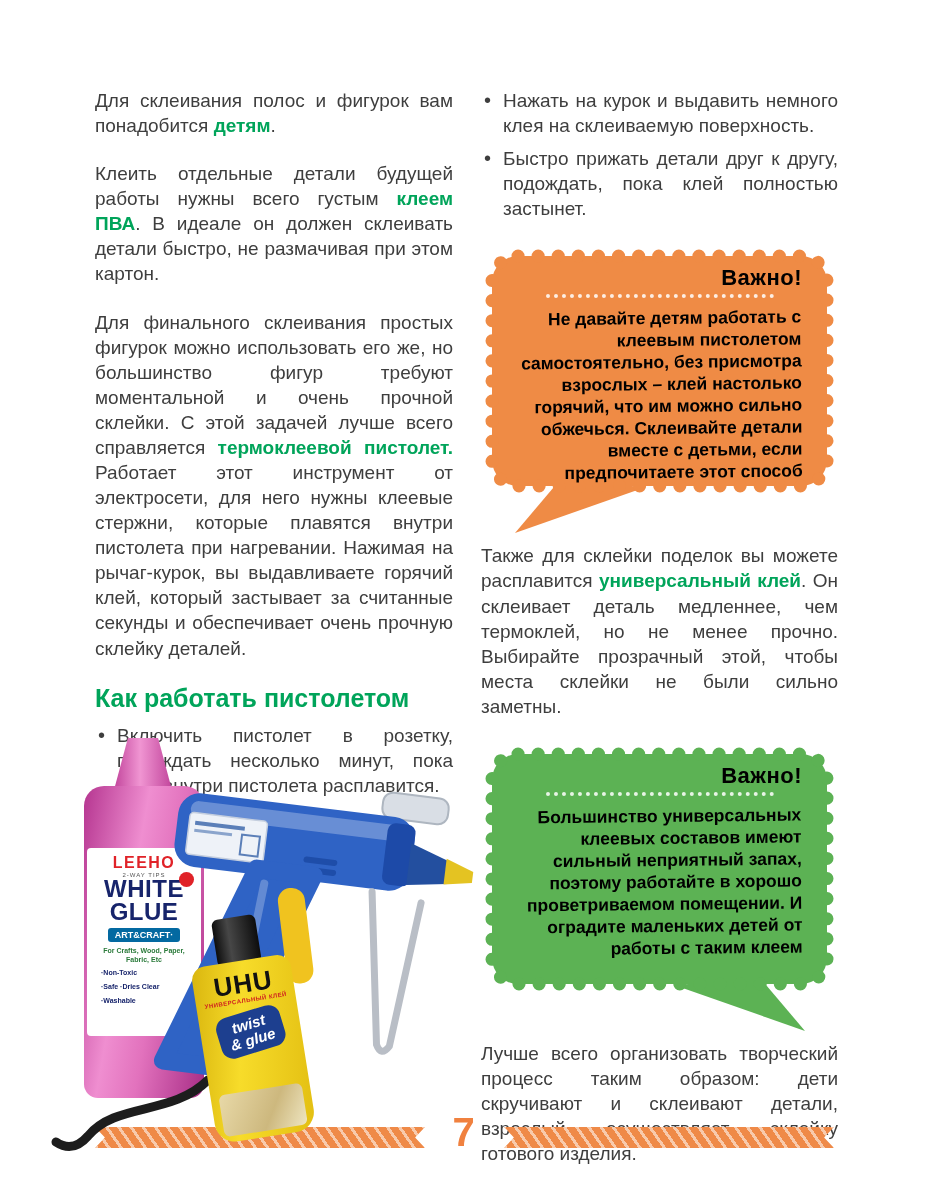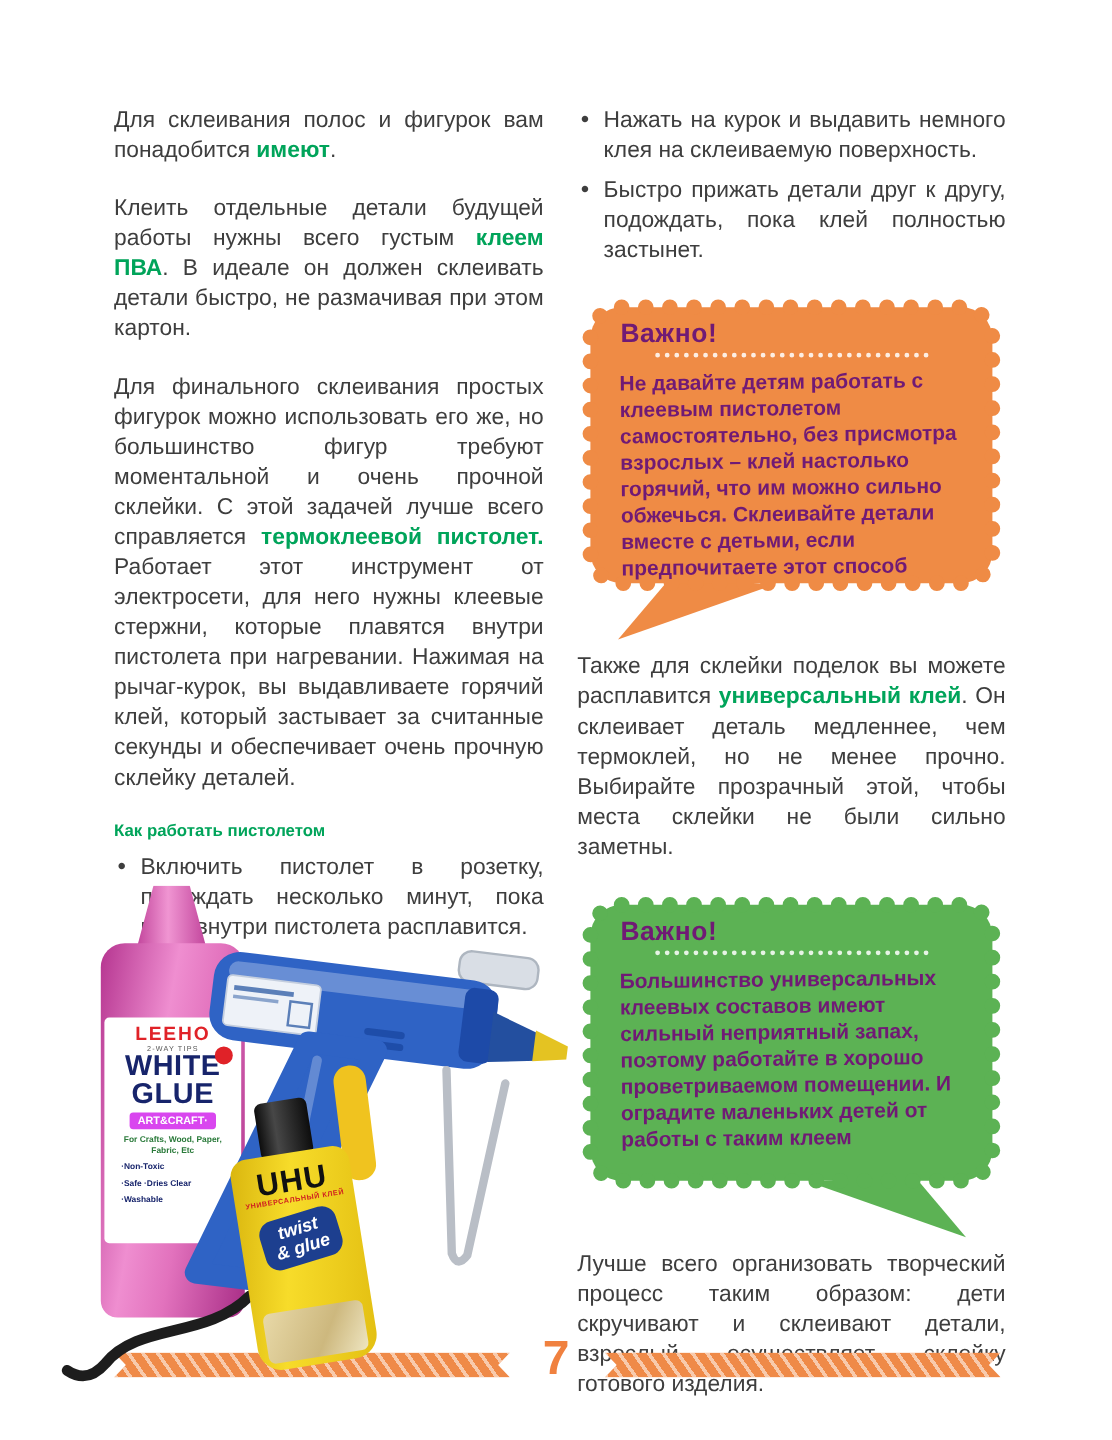--- a/index.html
+++ b/index.html
@@ -16,58 +16,58 @@
   .col-left  { left:95px;  width:358px; }
   .col-right { left:481px; width:357px; }
 
   .body-text {
     font-size:19px; line-height:1.32; color:#3e3e3e;
     text-align:justify; hyphens:auto; margin-bottom:23px;
   }
   .accent { color:#00a45a; font-weight:bold; }
 
   .section-heading {
-    color:#00a45a; font-weight:bold; font-size:14px; margin:2px 0 10px;
+    color:#00a45a; font-weight:bold; font-size:25px; margin:2px 0 10px;
   }
 
   .bullet {
     position:relative; padding-left:22px; margin-bottom:8px;
     font-size:19px; line-height:1.32; color:#3e3e3e; text-align:justify; hyphens:auto;
   }
   .bullet::before { content:"•"; position:absolute; left:3px; top:-1px; font-size:20px; color:#3e3e3e; }
 
   
   .callout { position:relative; width:357px; height:252px; margin:24px 0 46px; }
   .callout-svg { position:absolute; left:0; top:0; width:100%; height:100%; overflow:visible; }
   .callout-orange .blob, .callout-orange .tail { fill:#ef8b45; }
   .callout-orange .bumps { fill:none; stroke:#ef8b45; stroke-width:13; stroke-linecap:round; stroke-dasharray:0.1 20; }
   .callout-green .blob, .callout-green .tail { fill:#5cb254; }
   .callout-green .bumps { fill:none; stroke:#5cb254; stroke-width:13; stroke-linecap:round; stroke-dasharray:0.1 20; }
 
-  .callout-inner { position:relative; padding:20px 36px 0; text-align:left; color:#701a75; }
+  .callout-inner { position:relative; padding:20px 36px 0; text-align:right; color:#000000; }
   .callout-title { font-size:22px; font-weight:bold; letter-spacing:0.5px; margin-bottom:3px; }
   .callout-dots  { width:80%; margin:0 auto 9px; border-bottom:4px dotted rgba(255,255,255,0.85); height:2px; }
   .callout-body  { font-size:17.5px; font-weight:bold; line-height:1.26; transform:rotate(-0.6deg); }
 
   
   .photo { position:absolute; left:50px; top:738px; width:420px; height:410px; }
 
   .bottle-pink { position:absolute; left:34px; top:0; width:120px; height:368px; z-index:1; }
   .pink-cap  { position:absolute; left:30px; top:0; width:58px; height:52px;
                background:linear-gradient(90deg,#c2459c,#f095d2 45%,#c2459c);
                clip-path:polygon(24% 0,76% 0,100% 100%,0 100%); }
   .pink-body { position:absolute; left:0; top:48px; width:120px; height:312px;
                background:linear-gradient(100deg,#b53590 0%,#ef8ed0 38%,#e272bd 60%,#a82d86 100%);
                border-radius:20px 20px 14px 14px; }
   .pink-label { position:absolute; left:3px; top:62px; width:114px; height:188px;
                 background:#ffffff; border-radius:4px; padding:6px 4px; text-align:center; overflow:hidden; }
   .lbl-brand { color:#e02228; font-weight:bold; font-size:16px; letter-spacing:1.5px; }
   .lbl-tips  { font-size:6px; color:#555; letter-spacing:1px; }
   .lbl-name  { color:#17246b; font-weight:bold; font-size:24px; line-height:0.95; letter-spacing:0.5px; }
-  .lbl-badge { display:inline-block; background:#d946ef; color:#fff; font-size:9px; font-weight:bold;
+  .lbl-badge { display:inline-block; background:#0369a1; color:#fff; font-size:9px; font-weight:bold;
                padding:2px 7px; border-radius:3px; margin-top:3px; }
   .lbl-desc  { font-size:7px; color:#2a7a3a; font-weight:bold; margin-top:4px; line-height:1.3; }
   .lbl-feats { font-size:7px; color:#17246b; font-weight:bold; text-align:left; padding-left:10px; margin-top:3px; line-height:1.6; }
   .lbl-logo  { position:absolute; right:7px; top:24px; width:15px; height:15px; background:#e02228; border-radius:50%; }
 
   .gun-svg { position:absolute; left:0; top:0; width:420px; height:410px; z-index:2; overflow:visible; }
 
   .bottle-uhu { position:absolute; left:150px; top:178px; width:100px; height:222px;
                 transform:rotate(-9deg); z-index:3; }
   .uhu-cap  { position:absolute; left:50%; transform:translateX(-50%); top:0; width:44px; height:48px;
@@ -95,21 +95,21 @@
   .page-number  { position:absolute; top:1110px; left:0; width:100%; text-align:center;
                   font-size:40px; font-weight:bold; color:#f0813f; }
 </style>
 </head>
 <body>
 
 <div class="page">
 
   <div class="col col-left">
 
-    <p class="body-text"><span>Для склеивания полос и фигурок вам понадобится </span><span class="accent">имеют</span><span>.</span></p>
+    <p class="body-text"><span>Для склеивания полос и фигурок вам понадобится </span><span class="accent">детям</span><span>.</span></p>
 
     <p class="body-text"><span>Клеить отдельные детали будущей работы нужны всего густым </span><span class="accent">клеем ПВА</span><span>. В идеале он должен склеивать детали быстро, не размачивая при этом картон.</span></p>
 
     <p class="body-text"><span>Для финального склеивания простых фигурок можно использовать его же, но большинство фигур требуют моментальной и очень прочной склейки. С этой задачей лучше всего справляется </span><span class="accent">термоклеевой пистолет.</span><span> Работает этот инструмент от электросети, для него нужны клеевые стержни, которые плавятся внутри пистолета при нагревании. Нажимая на рычаг-курок, вы выдавливаете горячий клей, который застывает за считанные секунды и обеспечивает очень прочную склейку деталей.</span></p>
 
     <h2 class="section-heading">Как работать пистолетом</h2>
 
     <div class="bullet"><span>Включить пистолет в розетку, подождать несколько минут, пока клей внутри пистолета расплавится.</span></div>
   </div>
 

